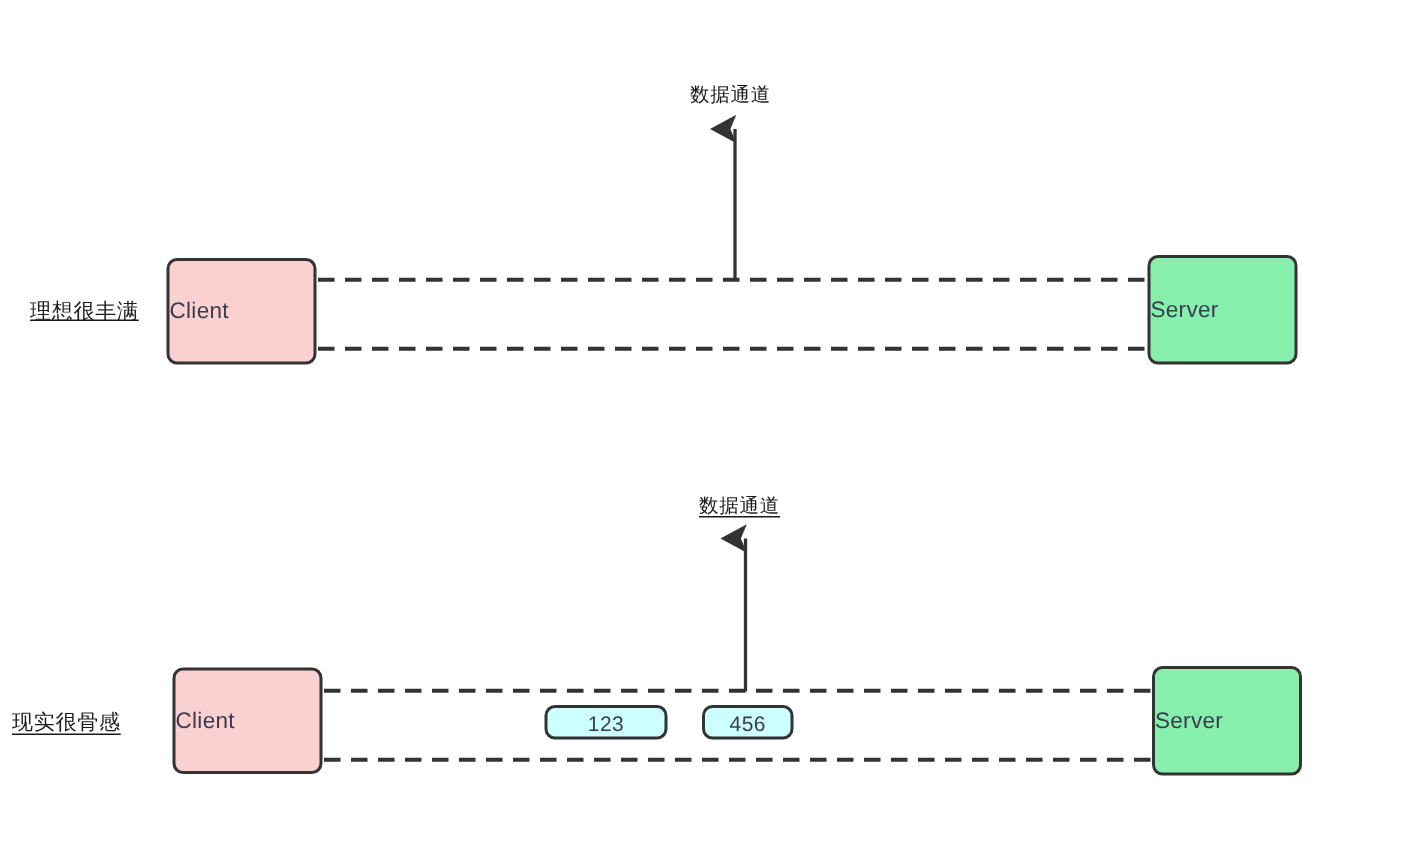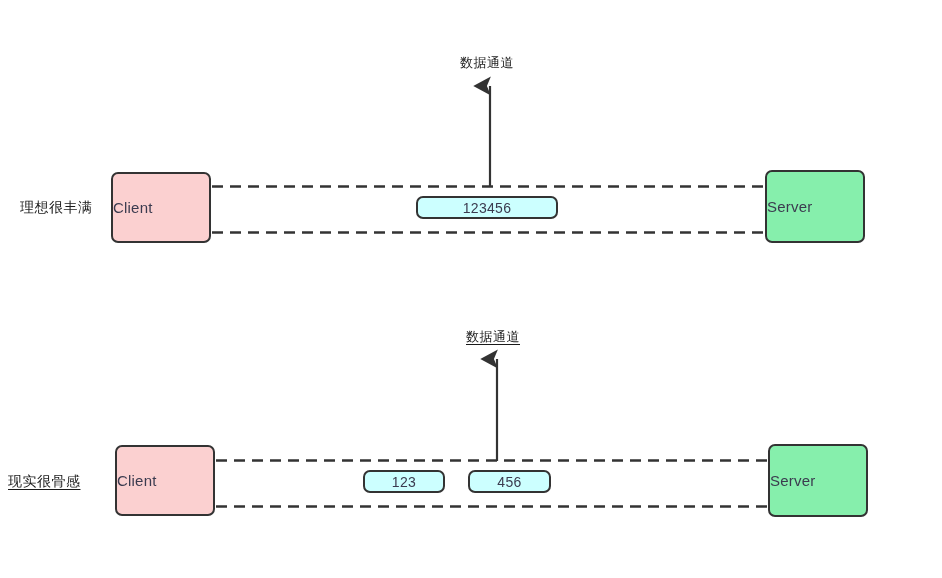--- a/index.html
+++ b/index.html
@@ -58,20 +58,21 @@
     color: #3b3b4f;
     letter-spacing: 0.3px;
   }
   .side-label {
     position: absolute;
     font-size: 14px;
     color: #1a1a1a;
     white-space: nowrap;
     font-family: "DejaVu Sans", "Liberation Sans", sans-serif;
     letter-spacing: 0.5px;
+    text-decoration: underline;
   }
   .channel-label {
     position: absolute;
     font-size: 13px;
     color: #1a1a1a;
     white-space: nowrap;
     font-family: Liberation Serif, serif;
     letter-spacing: 0.5px;
     text-align: left;
   }
@@ -108,37 +109,34 @@
   <div class="node node-client" style="left:111px; top:172px; width:100px; height:71px;">
     <span>Client</span>
   </div>
 
   <div class="node node-server" style="left:765px; top:170px; width:100px; height:73px;">
     <span>Server</span>
   </div>
 
   <div class="channel-label" style="left:460px; top:54px;">数据通道</div>
 
-  <div class="packet" style="left:416px; top:196px; width:142px; height:23px;">
-    <span>123456</span>
-  </div>
 
   <div class="side-label underlined" style="left:8px; top:473px;">现实很骨感</div>
 
   <div class="node node-client" style="left:115px; top:445px; width:100px; height:71px;">
     <span>Client</span>
   </div>
 
   <div class="node node-server" style="left:768px; top:444px; width:100px; height:73px;">
     <span>Server</span>
   </div>
 
   <div class="channel-label underlined" style="left:466px; top:328px;">数据通道</div>
 
   <div class="packet" style="left:363px; top:470px; width:82px; height:23px;">
     <span>123</span>
   </div>
 
-  <div class="packet" style="left:468px; top:470px; width:83px; height:23px;">
+  <div class="packet" style="left:468px; top:470px; width:61px; height:23px;">
     <span>456</span>
   </div>
 
 </div>
 
 </body></html>

